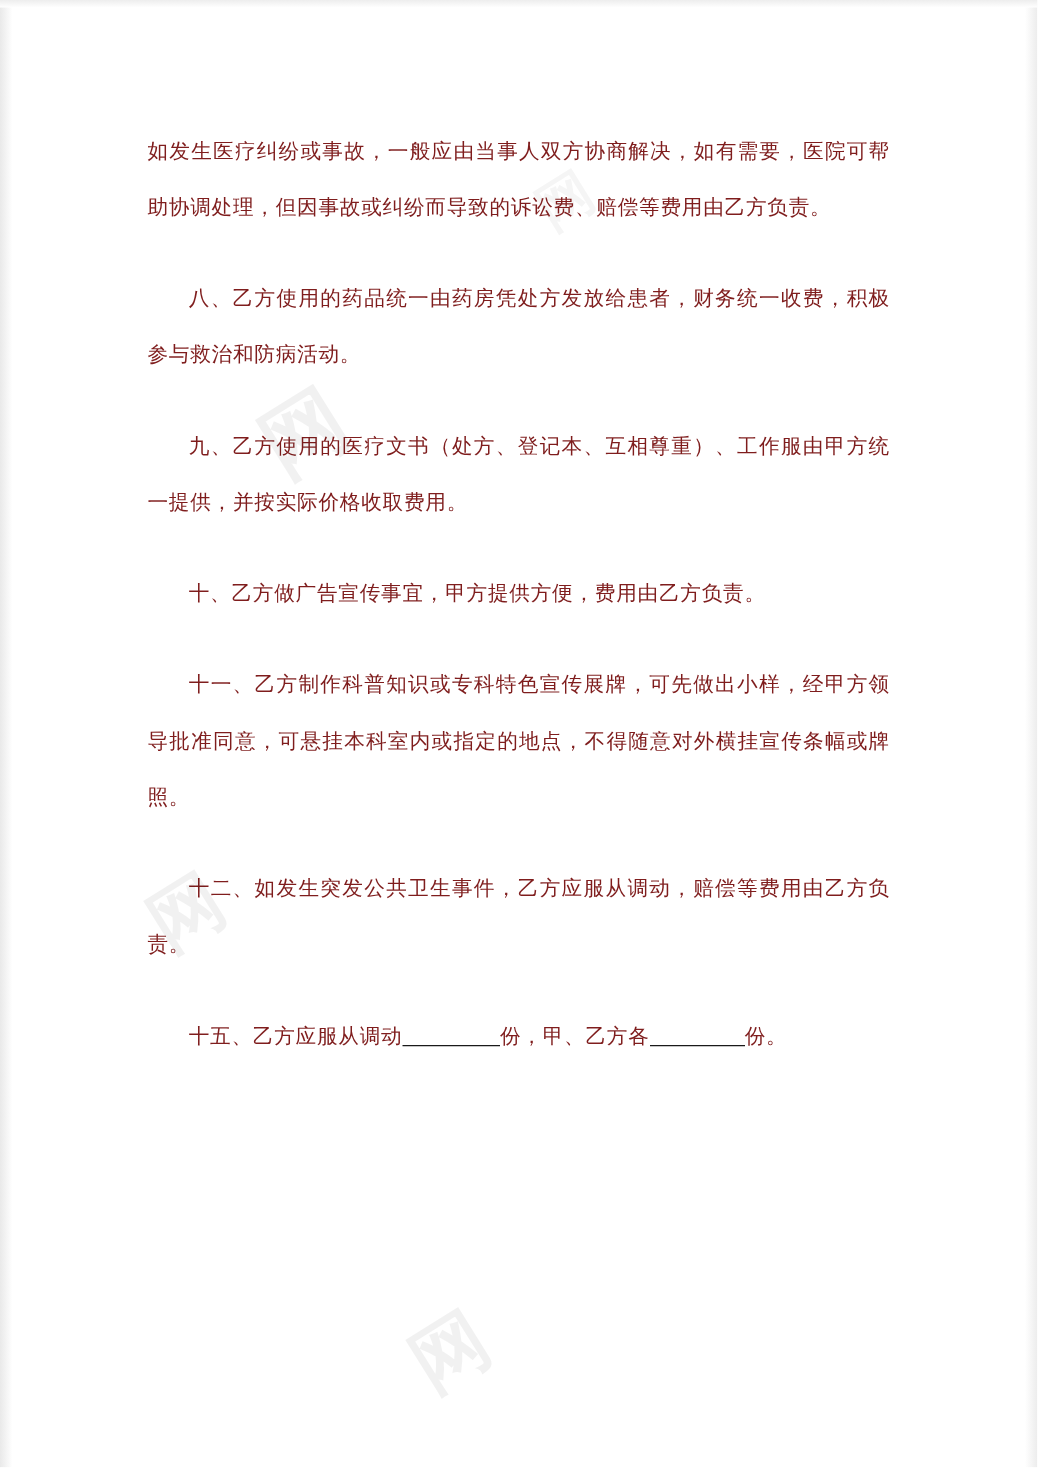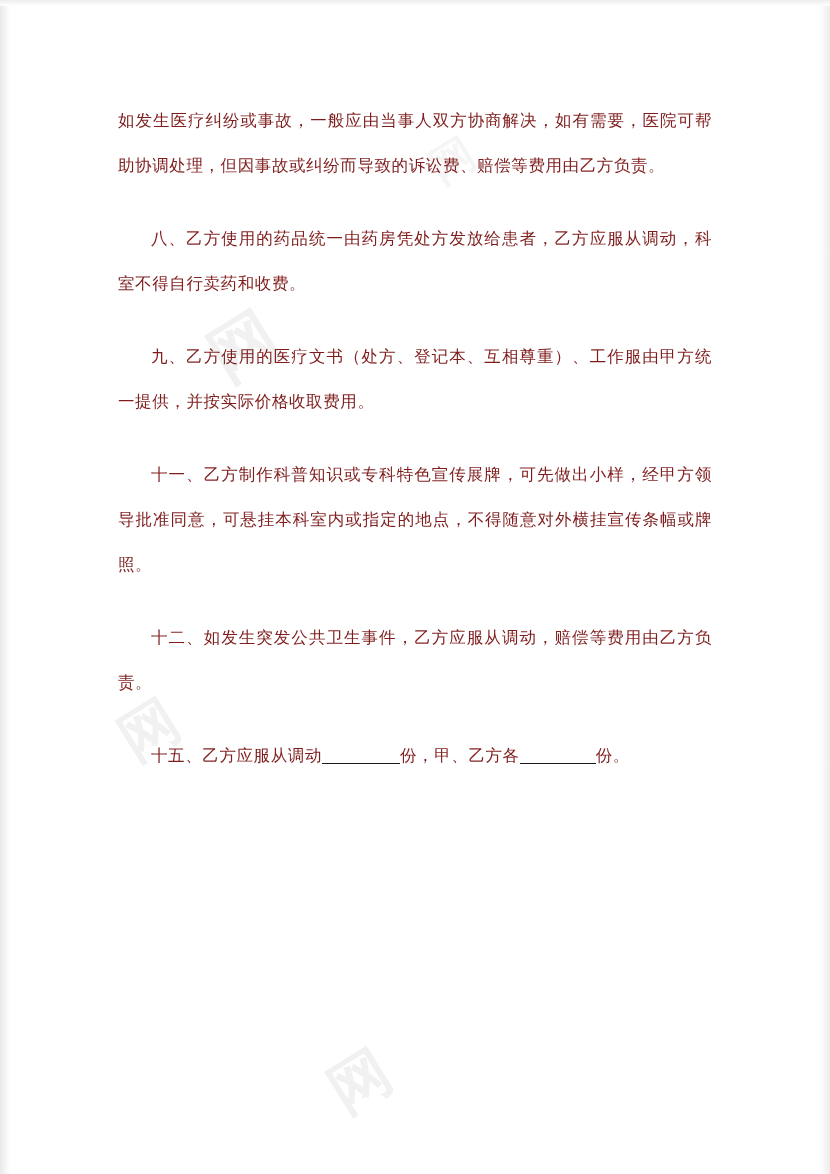--- a/index.html
+++ b/index.html
@@ -92,22 +92,23 @@
 
 <div class="page">
   <div class="page-edge-left"></div>
   <div class="page-edge-right"></div>
   <div class="page-edge-top"></div>
 
   <div class="watermark wm-4">网</div>
 
   <div class="doc-body">
     <p class="para">如发生医疗纠纷或事故，一般应由当事人双方协商解决，如有需要，医院可帮助协调处理，但因事故或纠纷而导致的诉讼费、赔偿等费用由乙方负责。</p>
-    <p class="para indent">八、乙方使用的药品统一由药房凭处方发放给患者，乙方应服从调动，科室不得自行卖药和收费。</p>
+    <p class="para indent">八、乙方使用的药品统一由药房凭处方发放给患者，财务统一收费，积极参与救治和防病活动。</p>
     <p class="para indent">九、乙方使用的医疗文书（处方、登记本、互相尊重）、工作服由甲方统一提供，并按实际价格收取费用。</p>
+    <p class="para indent">十、乙方做广告宣传事宜，甲方提供方便，费用由乙方负责。</p>
     <p class="para indent">十一、乙方制作科普知识或专科特色宣传展牌，可先做出小样，经甲方领导批准同意，可悬挂本科室内或指定的地点，不得随意对外横挂宣传条幅或牌照。</p>
     <p class="para indent">十二、如发生突发公共卫生事件，乙方应服从调动，赔偿等费用由乙方负责。</p>
     <p class="para indent"><span>十五、乙方应服从调动</span><span class="blank-line"></span><span>份，甲、乙方各</span><span class="blank-line short"></span><span>份。</span></p>
   </div>
 
   <div class="watermark wm-1">网</div>
   <div class="watermark wm-2">网</div>
   <div class="watermark wm-3">网</div>
 </div>
 

